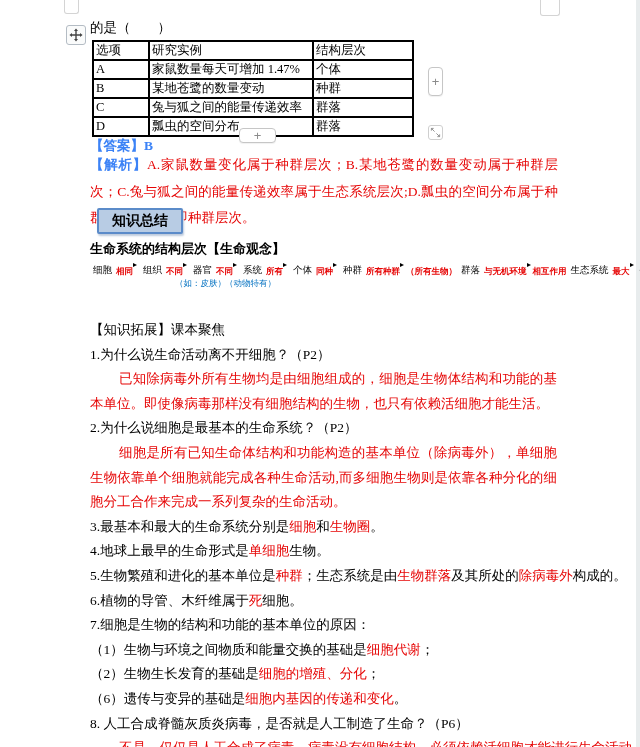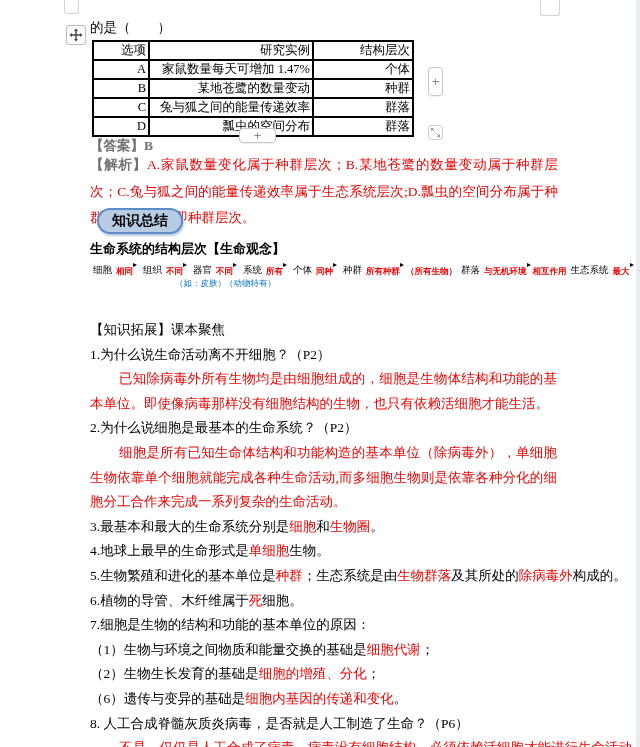--- a/index.html
+++ b/index.html
@@ -17,39 +17,39 @@
   .pb-right { left:540px; top:-9px; width:20px; height:25px; }
 
   
   .move-handle { position:absolute; left:66px; top:25px; width:20px; height:20px;
     border:1px solid #b4bcc4; border-radius:3px; background:#fafbfb;
     display:flex; align-items:center; justify-content:center; }
 
   .qline { position:absolute; left:90px; top:19px; font-size:13.5px; white-space:nowrap; }
 
   .dtable { position:absolute; left:92px; top:40px; border-collapse:collapse; font-size:12.5px; }
-  .dtable td { border:2px solid #000; text-align:right; height:19px; padding:0 2px; line-height:17px; }
+  .dtable td { border:2px solid #000; text-align:left; height:19px; padding:0 2px; line-height:17px; }
   .dtable .c0 { width:56px; } .dtable .c1 { width:164px; } .dtable .c2 { width:100px; }
 
   .plus-btn { position:absolute; border:1px solid #c6c6c6; border-radius:4px; background:#fff;
     color:#8a8a8a; display:flex; align-items:center; justify-content:center;
     font-family:"Liberation Sans",sans-serif; font-size:13px; line-height:1;
     box-shadow:0 1px 1px rgba(0,0,0,.06); }
   .plus-col { left:428px; top:67px; width:15px; height:29px; }
   .plus-row { left:239px; top:128px; width:37px; height:15px; }
   .resize-handle { position:absolute; left:428px; top:125px; width:15px; height:15px;
     border:1px solid #cfcfcf; border-radius:3px; background:#fff;
     display:flex; align-items:center; justify-content:center; }
 
   .ansline  { position:absolute; left:90px; top:137px; font-size:13.5px; white-space:nowrap; }
   .analysis { position:absolute; left:90px; top:152px; width:468px; font-size:13.5px;
     line-height:26.6px; text-align:justify; }
 
   .badge { position:absolute; left:97px; top:208px; background:#b8cce4;
-    border:2px solid #5b8bc9; border-radius:13px; padding:2px 13px;
+    border:2px solid #5b8bc9; border-radius:2px; padding:2px 13px;
     font-size:14px; font-weight:bold; color:#000;
     box-shadow:1px 2px 2px rgba(110,140,180,.45); }
 
   .sec-title { position:absolute; left:90px; top:240px; font-size:13px; font-weight:bold; white-space:nowrap; }
 
   
   .flowchart { position:absolute; left:92px; top:264px; width:466px;
     display:flex; align-items:center; white-space:nowrap; }
   .fl-node { font-size:9.5px; padding:0 1px; flex:0 0 auto; }
   .fl-arrow { display:flex; flex-direction:row; align-items:center; position:relative; flex:0 0 auto; }
@@ -63,21 +63,21 @@
 
   
   .kb { position:absolute; left:90px; top:318px; width:467px; font-size:13.5px; }
   .kline { line-height:24.6px; height:24.6px; white-space:nowrap; }
   .kpara { line-height:24.6px; text-align:justify; text-indent:2.15em; }
   .kpara2 { height:49.2px; } .kpara3 { height:73.8px; }
 
   .seg-b  { color:#000; }
   .seg-bb { color:#000; font-weight:normal; }
   .seg-r  { color:#e60505; }
-  .seg-rb { color:#737373; font-weight:bold; }
+  .seg-rb { color:#3b82f6; font-weight:bold; }
 </style>
 </head>
 <body>
 
 <div class="page">
 
   <div class="scrollstrip"></div>
 
   <div class="partial-box pb-left"></div>
   <div class="partial-box pb-right"></div>

